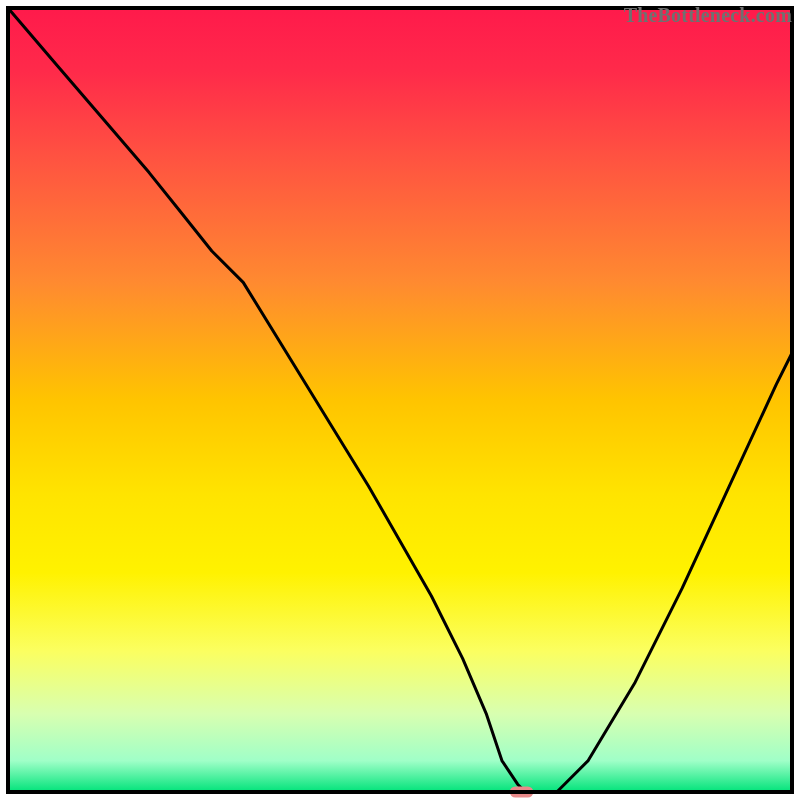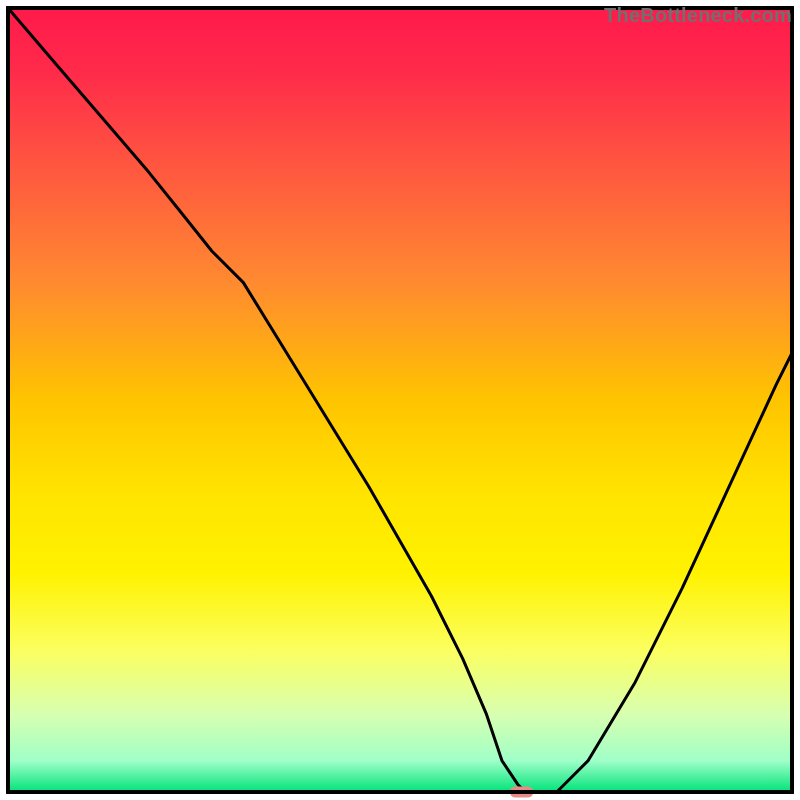--- a/index.html
+++ b/index.html
@@ -7,20 +7,21 @@
     padding: 0;
     width: 800px;
     height: 800px;
     background: #ffffff;
     font-family: Arial, Helvetica, sans-serif;
   }
   .chart-container {
     position: relative;
     width: 800px;
     height: 580px;
+    font-family: Liberation Serif, serif;
   }
   .watermark {
     position: absolute;
     top: 4px;
     right: 8px;
     font-size: 20px;
     font-weight: bold;
     color: #707070;
     letter-spacing: 0.2px;
     z-index: 50;

